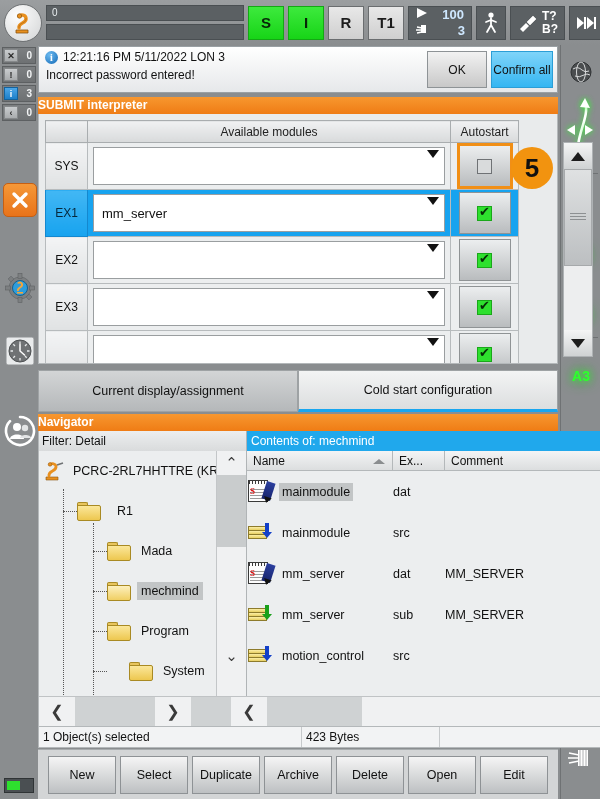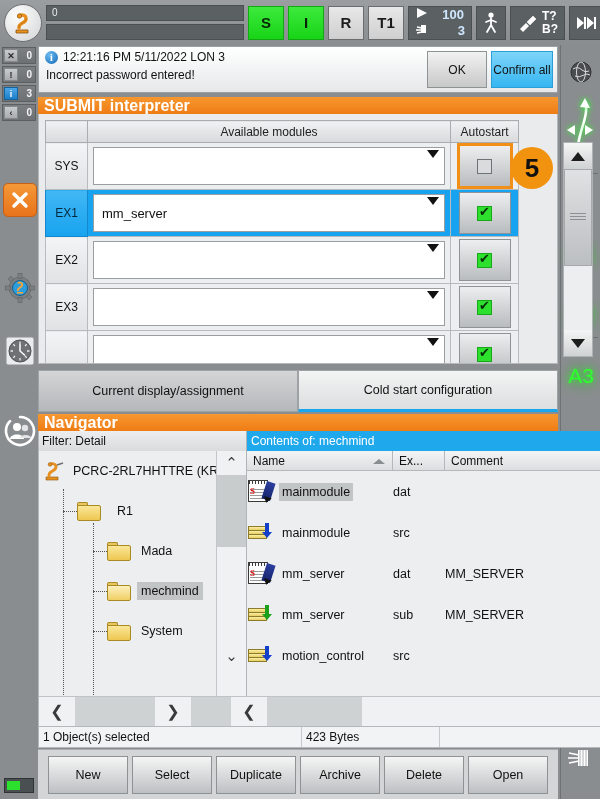--- a/index.html
+++ b/index.html
@@ -78,21 +78,21 @@
   
   .rightrail {
     position:absolute; right:0; top:45px; width:40px; height:754px;
     background:#8a8d8f; border-left:1px solid #6f7274;
   }
   .rr-item {
     position:absolute; left:0; width:40px; height:46px;
     display:flex; align-items:center; justify-content:center;
   }
   .axis {
-    color:#2dff2d; font-size:21px; font-weight:normal;
+    color:#2dff2d; font-size:14px; font-weight:bold;
     text-shadow:0 0 7px #26ff26, 0 0 14px #13c013;
   }
   .rr-sep { position:absolute; left:3px; width:34px; height:1px; background:#6f7274; }
 
   
   .msgpanel {
     position:absolute; left:38px; top:46px; width:520px; height:47px;
     background:linear-gradient(#ffffff,#e6e8ea); border:1px solid #9aa0a4;
     display:flex;
   }
@@ -110,21 +110,21 @@
     width:60px; height:37px; border:1px solid #8e9396;
     background:linear-gradient(#f2f2f2,#c8c8c8);
     font-size:12px; display:flex; align-items:center; justify-content:center;
   }
   .mbtn.blue { background:linear-gradient(#7fd4f9,#35b6f2); border-color:#2b9ed6; width:62px; }
 
   
   .panel-title {
     position:absolute; left:38px; width:520px; height:17px;
     background:linear-gradient(#f7972f,#ef7c15);
-    color:#fff; font-size:16px; font-weight:bold; line-height:17px; padding-left:6px;
+    color:#fff; font-size:12px; font-weight:bold; line-height:17px; 
   }
   #submitTitle { top:97px; }
   .submitbody {
     position:absolute; left:38px; top:114px; width:520px; height:250px;
     background:#e9ebec; border:1px solid #b4b8ba; border-top:none;
     padding:6px 6px 0 6px; overflow:hidden;
   }
   .tbl { width:100%; border-collapse:collapse; }
   .tbl th {
     background:linear-gradient(#f0f1f2,#d8dadb); border:1px solid #a9adaf;
@@ -651,22 +651,30 @@
 
         <div class="treeitem sel" style="padding-left:54px">
           <div class="dashline" style="left:54px; top:20px; width:14px;"></div>
           <div class="folder open" style="margin-left:14px">
             <div class="tab2"></div>
               <div class="body"></div>
           </div>
           <span class="lbl" style="margin-left:6px">mechmind</span>
         </div>
 
-
         <div class="treeitem" style="padding-left:54px">
+          <div class="dashline" style="left:54px; top:20px; width:14px;"></div>
+          <div class="folder" style="margin-left:14px">
+            <div class="tab2"></div>
+              <div class="body"></div>
+          </div>
+          <span class="lbl" style="margin-left:6px">Program</span>
+        </div>
+
+        <div class="treeitem" style="padding-left:76px">
           <div class="dashline" style="left:54px; top:20px; width:14px;"></div>
           <div class="folder" style="margin-left:14px">
             <div class="tab2"></div>
               <div class="body"></div>
           </div>
           <span class="lbl" style="margin-left:6px">System</span>
         </div>
 
         <div class="treescroll">
           <div class="ts-arrow up">⌃</div>
@@ -794,19 +802,20 @@
     </div>
   </div>
 
   <div class="bottombar">
     <div class="bb">New</div>
     <div class="bb">Select</div>
     <div class="bb">Duplicate</div>
     <div class="bb">Archive</div>
     <div class="bb">Delete</div>
     <div class="bb">Open</div>
+    <div class="bb">Edit</div>
   </div>
 
   <div class="batt">
     <div class="fill"></div>
   </div>
 
 </div>
 
 </body></html>

